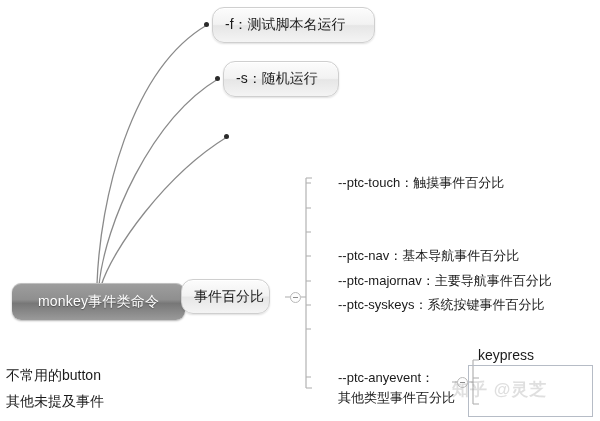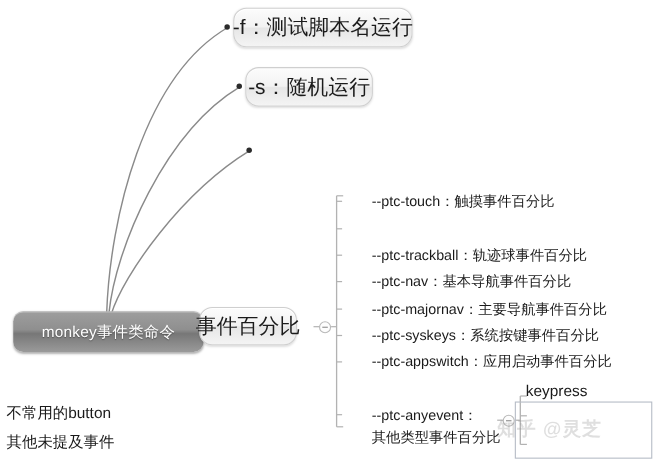--- a/index.html
+++ b/index.html
@@ -50,24 +50,23 @@
 
   
   .node {
     position: absolute;
     border-radius: 12px;
     background: linear-gradient(to bottom, #fcfcfc 0%, #f2f2f2 48%, #e6e6e6 52%, #f4f4f4 100%);
     border: 1px solid #cfcfcf;
     box-shadow: 0 1px 2px rgba(0,0,0,0.13), inset 0 1px 0 #ffffff;
     display: flex;
     align-items: center;
-    justify-content: center;
     box-sizing: border-box;
     color: #1b1b1b;
-    font-size: 19px;
+    font-size: 14px;
     white-space: nowrap;
   }
   .node .node-text { padding: 0 12px; }
 
   #node-f        { left: 212px; top: 7px;   width: 163px; height: 36px; }
   #node-s        { left: 223px; top: 61px;  width: 116px; height: 36px; }
   #node-throttle { left: 232px; top: 118px; width: 246px; height: 37px; }
   #node-percent  { left: 181px; top: 279px; width: 89px;  height: 35px; }
 
   
@@ -208,25 +207,23 @@
 
   <div class="bullet" style="left:224px; top:134px;"></div>
 
   <div class="bullet" style="left:189px; top:294px;"></div>
   <div class="node" id="node-percent">
     <span class="node-text">事件百分比</span>
   </div>
   <div class="toggle" style="left:290px; top:292px;"></div>
 
   <div class="leaf" style="top:174px;">--ptc-touch：触摸事件百分比</div>
-  <div class="leaf" style="top:223px;">--ptc-trackball：轨迹球事件百分比</div>
   <div class="leaf" style="top:247px;">--ptc-nav：基本导航事件百分比</div>
   <div class="leaf" style="top:272px;">--ptc-majornav：主要导航事件百分比</div>
   <div class="leaf" style="top:296px;">--ptc-syskeys：系统按键事件百分比</div>
-  <div class="leaf" style="top:320px;">--ptc-appswitch：应用启动事件百分比</div>
 
   <div class="leaf two-line" style="top:368px;">
     <span class="l1">--ptc-anyevent：</span>
     <span class="l2">其他类型事件百分比</span>
   </div>
 
   <div class="toggle" style="left:457px; top:377px;"></div>
 
   <div class="keypress-label">keypress</div>
 

